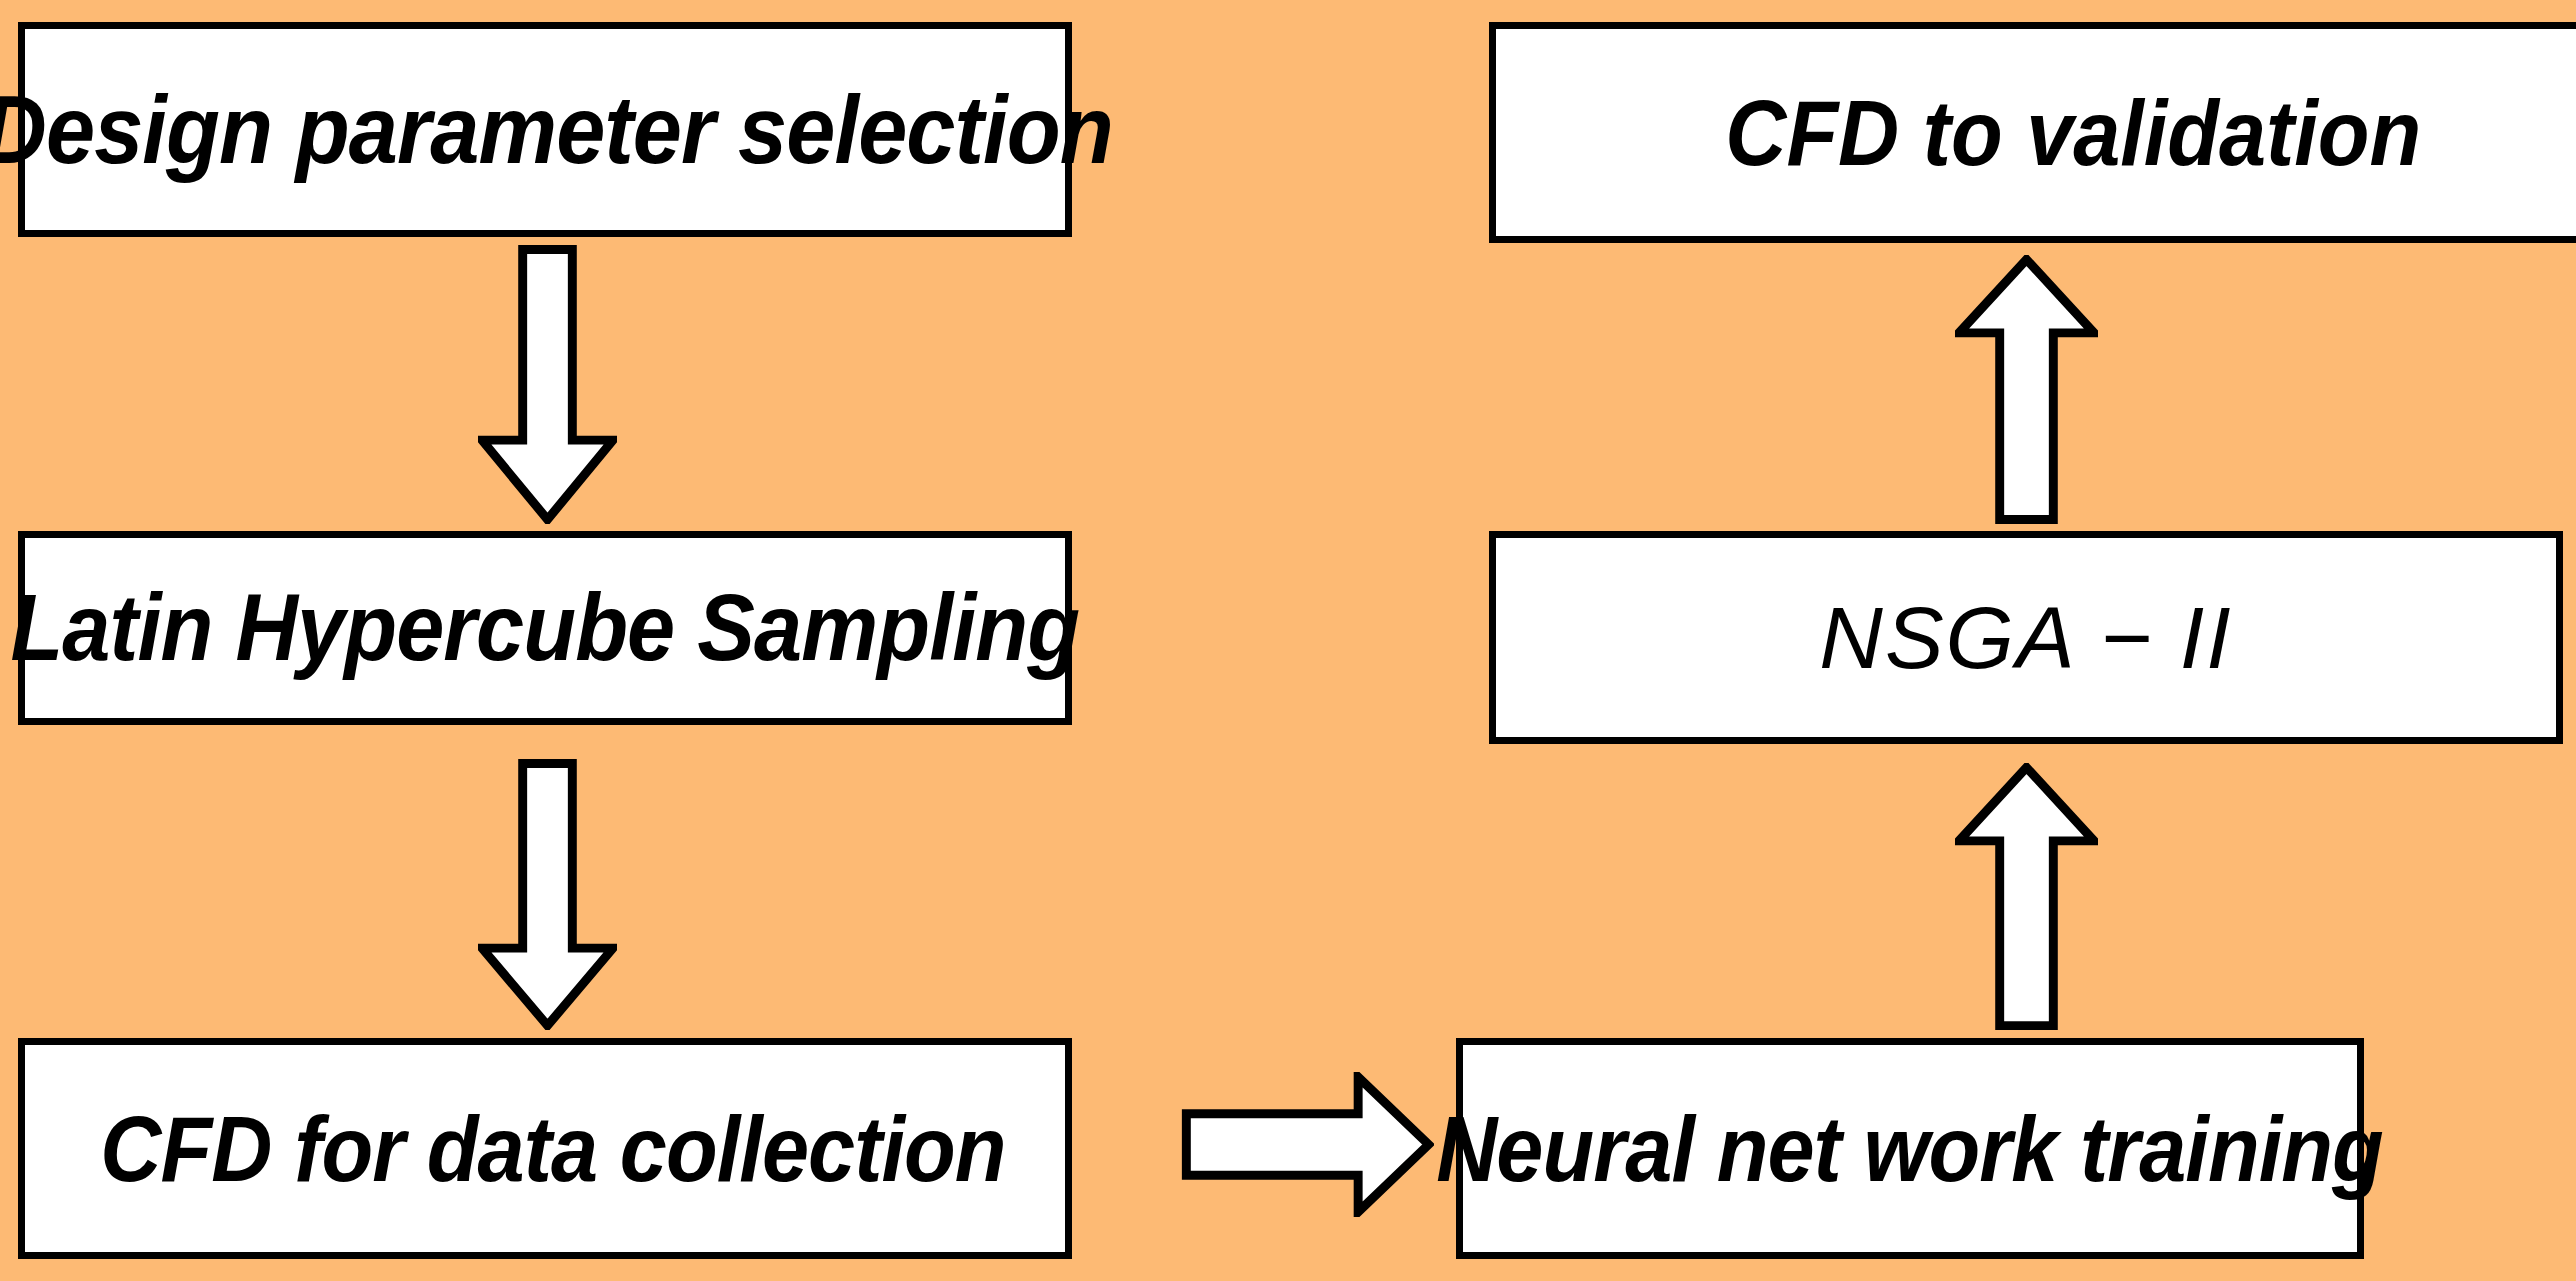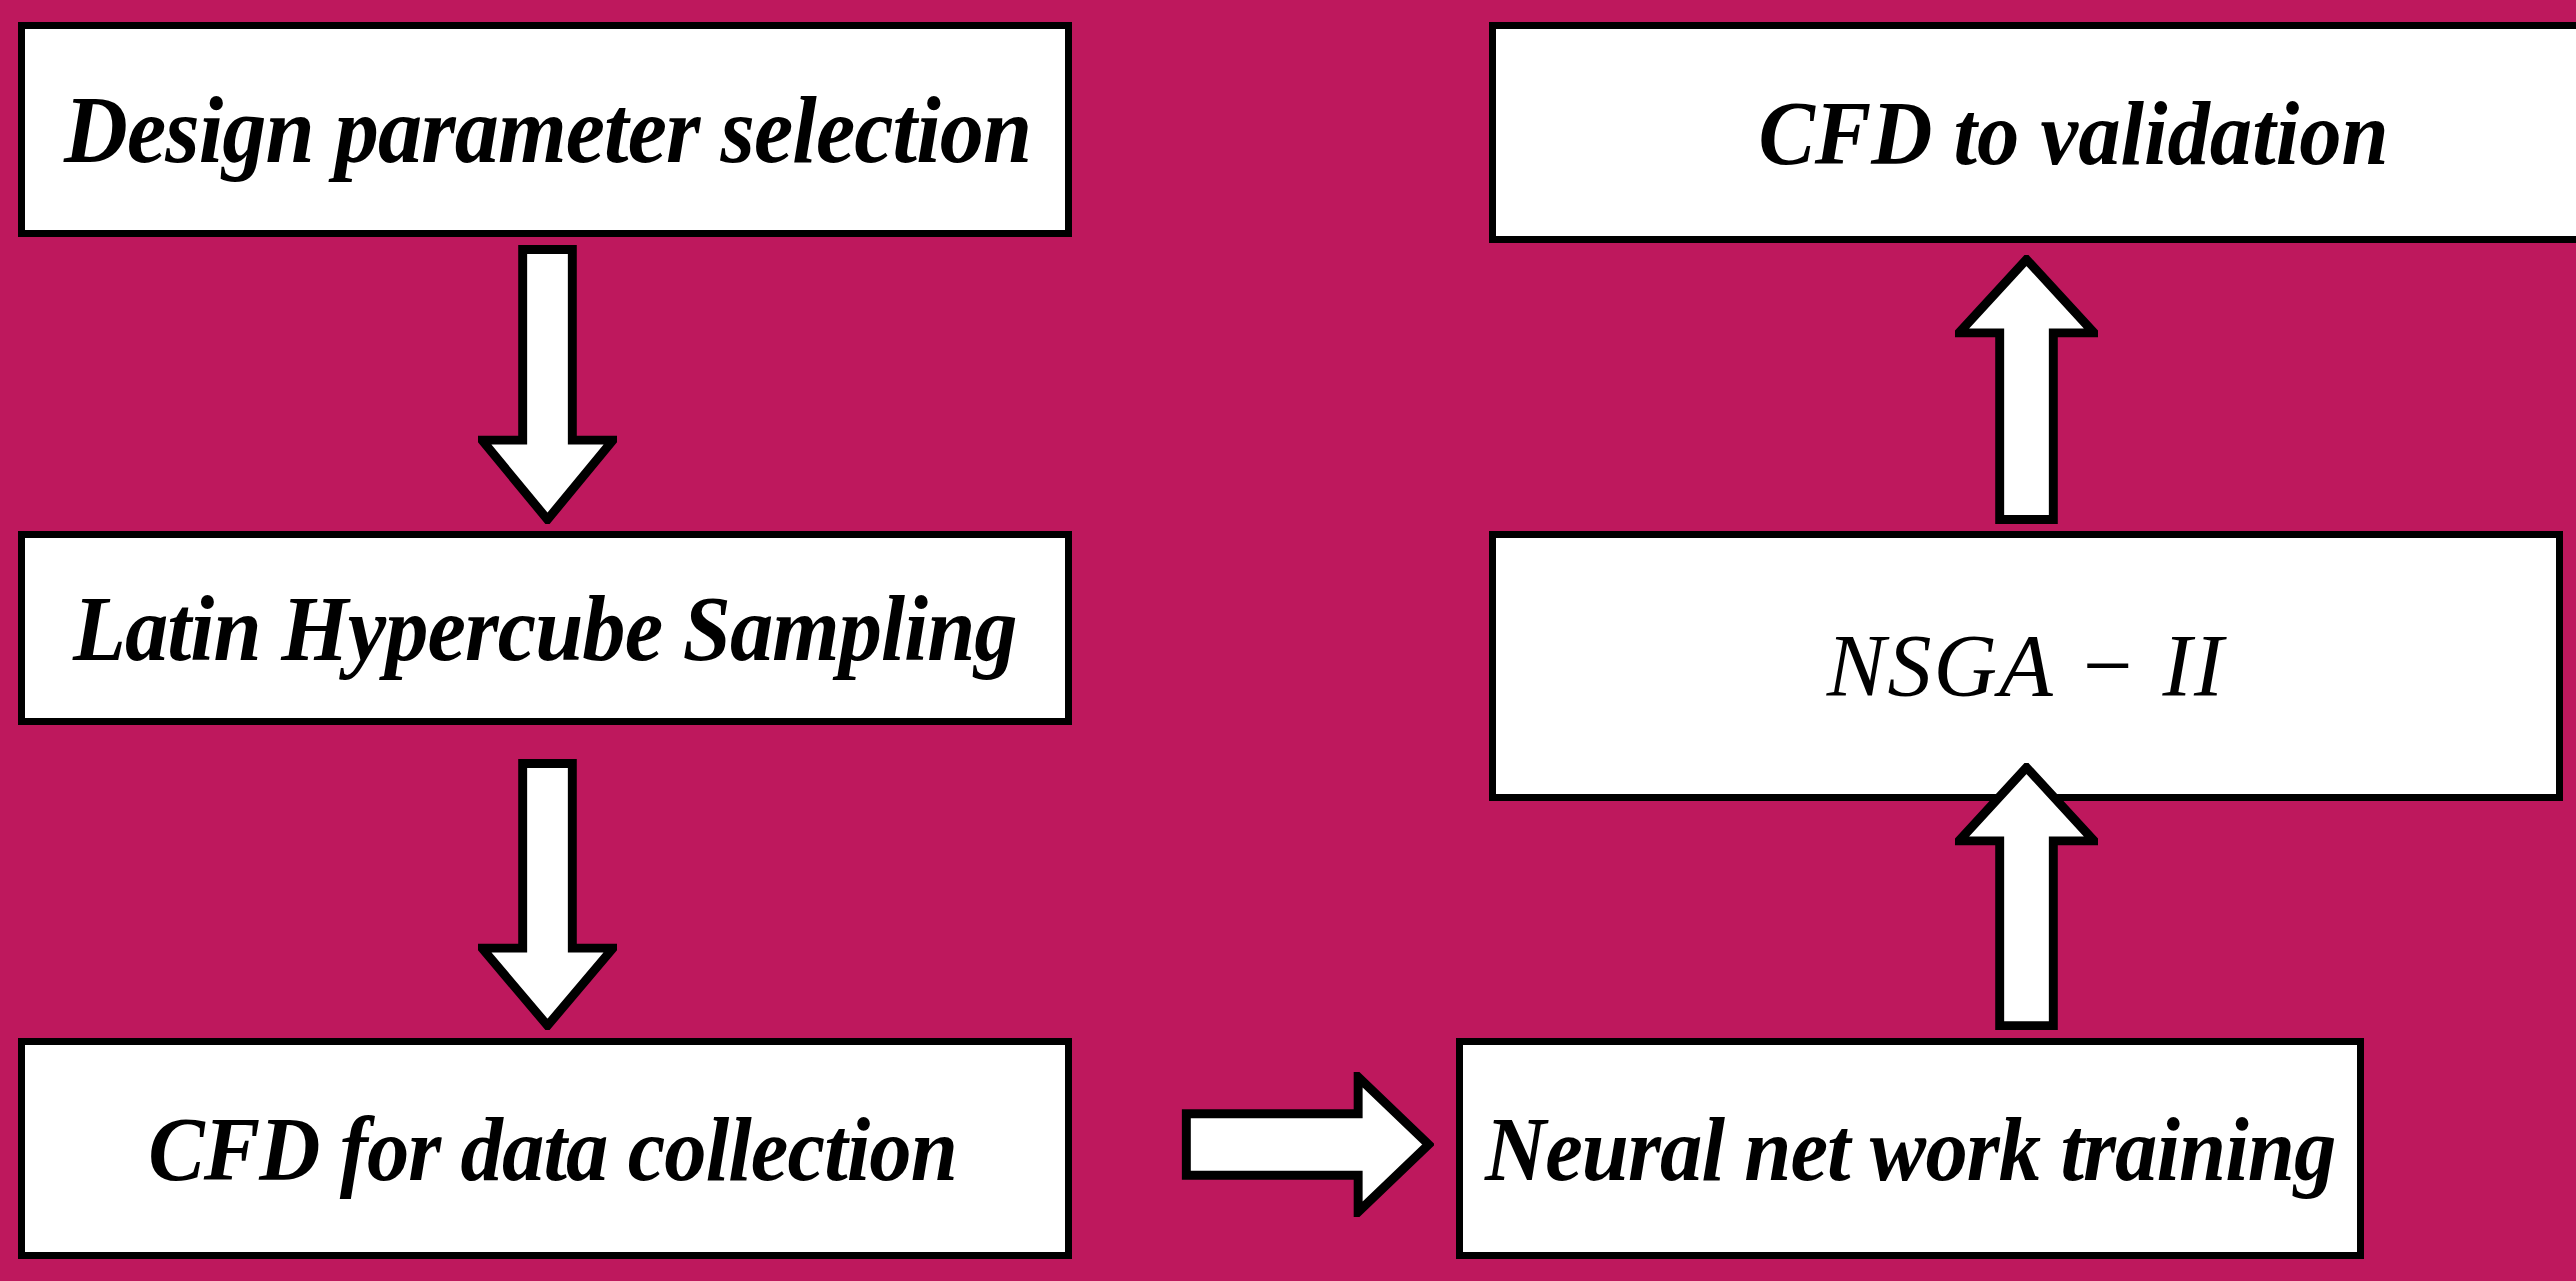--- a/index.html
+++ b/index.html
@@ -4,23 +4,23 @@
 <style>
   html, body {
     margin: 0;
     padding: 0;
     background: #ffffff;
   }
   #canvas {
     position: relative;
     width: 2576px;
     height: 1281px;
-    background: #be185d;
+    background: #fdba74;
     overflow: hidden;
-    font-family: Liberation Serif, serif;
+    font-family: Liberation Sans, sans-serif;
   }
   .node-box {
     position: absolute;
     box-sizing: border-box;
     border: 7px solid #000000;
     background: #ffffff;
     display: flex;
     align-items: center;
     justify-content: center;
   }
@@ -30,21 +30,21 @@
     color: #000000;
     white-space: nowrap;
     line-height: 1;
     transform: scaleX(0.92);
   }
   
   #box-design-parameter-selection { left: 18px;   top: 22px;   width: 1054px; height: 215px; }
   #box-latin-hypercube-sampling   { left: 18px;   top: 531px;  width: 1054px; height: 194px; }
   #box-cfd-data-collection        { left: 18px;   top: 1038px; width: 1054px; height: 221px; padding-left: 16px; }
   #box-cfd-validation             { left: 1489px; top: 22px;   width: 1169px; height: 221px; }
-  #box-nsga-ii                    { left: 1489px; top: 531px;  width: 1074px; height: 270px; }
+  #box-nsga-ii                    { left: 1489px; top: 531px;  width: 1074px; height: 213px; }
   #box-neural-network-training    { left: 1456px; top: 1038px; width: 908px; height: 221px; }
 
   
   #box-design-parameter-selection .node-label { font-size: 96px; letter-spacing: -1px; margin-right: -6px; }
   #box-latin-hypercube-sampling   .node-label { font-size: 94px; letter-spacing: -1px; }
   #box-cfd-data-collection        .node-label { font-size: 92px; letter-spacing: -1px; }
   #box-cfd-validation             .node-label { font-size: 92px; letter-spacing: 0px; }
   #box-nsga-ii                    .node-label { font-size: 88px; font-weight: normal; letter-spacing: 2px; transform: scaleX(1); }
   #box-neural-network-training    .node-label { font-size: 92px; letter-spacing: -1px; }
 

